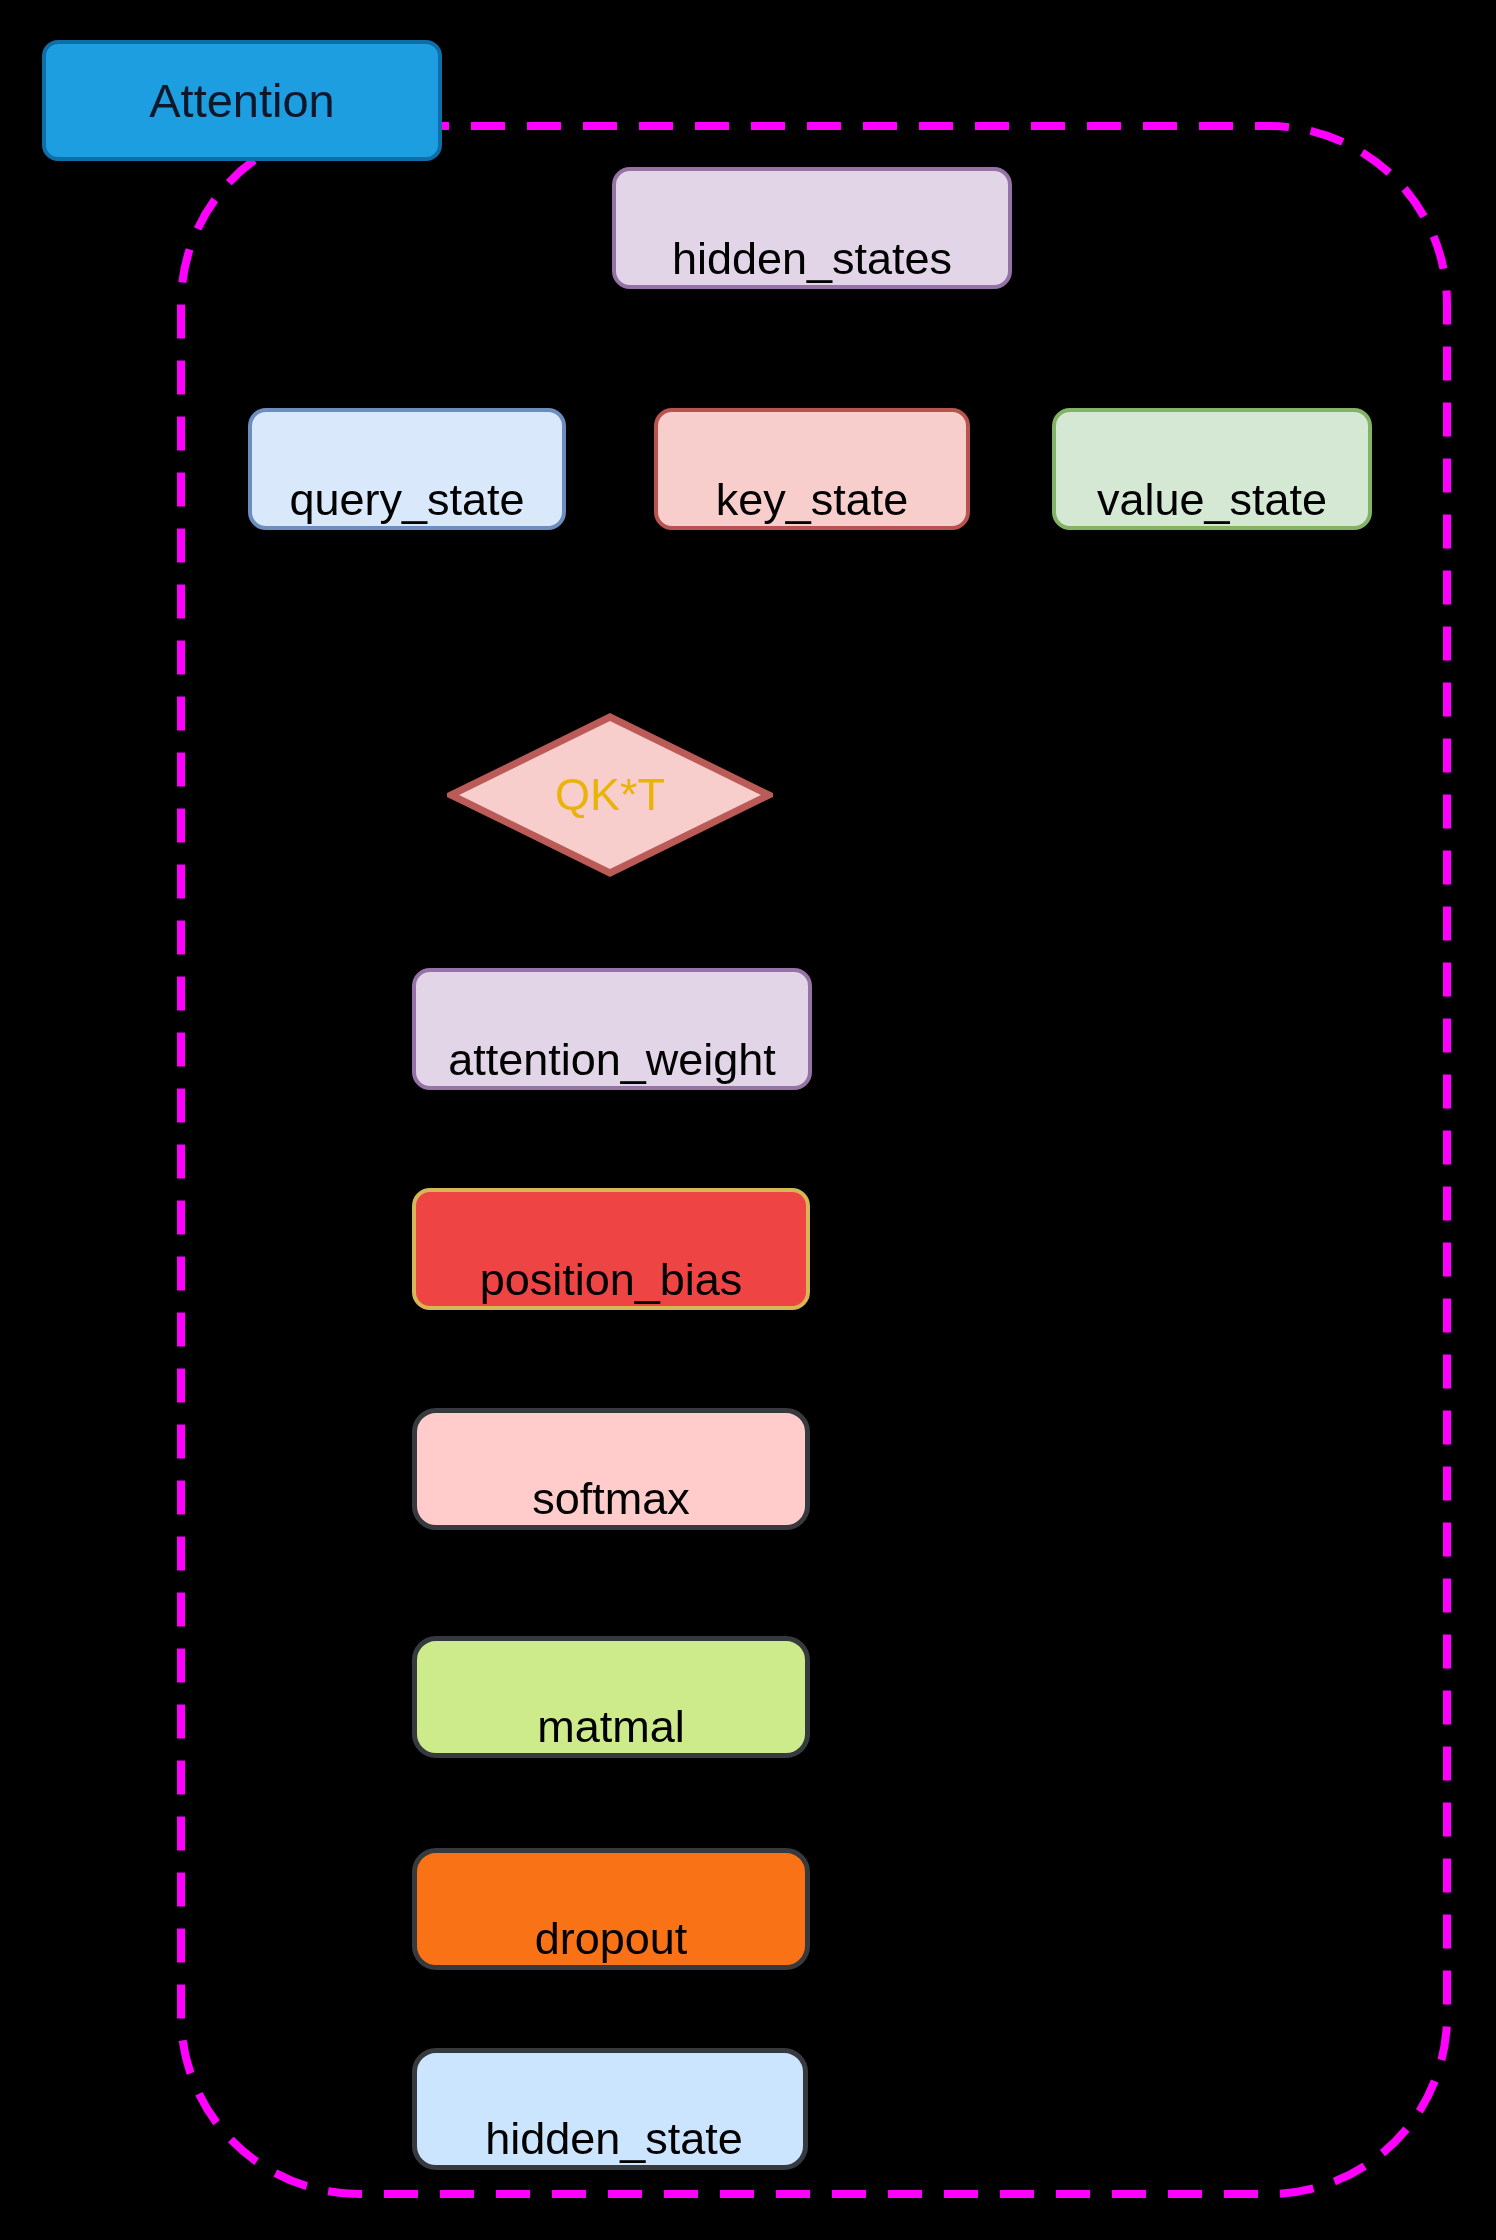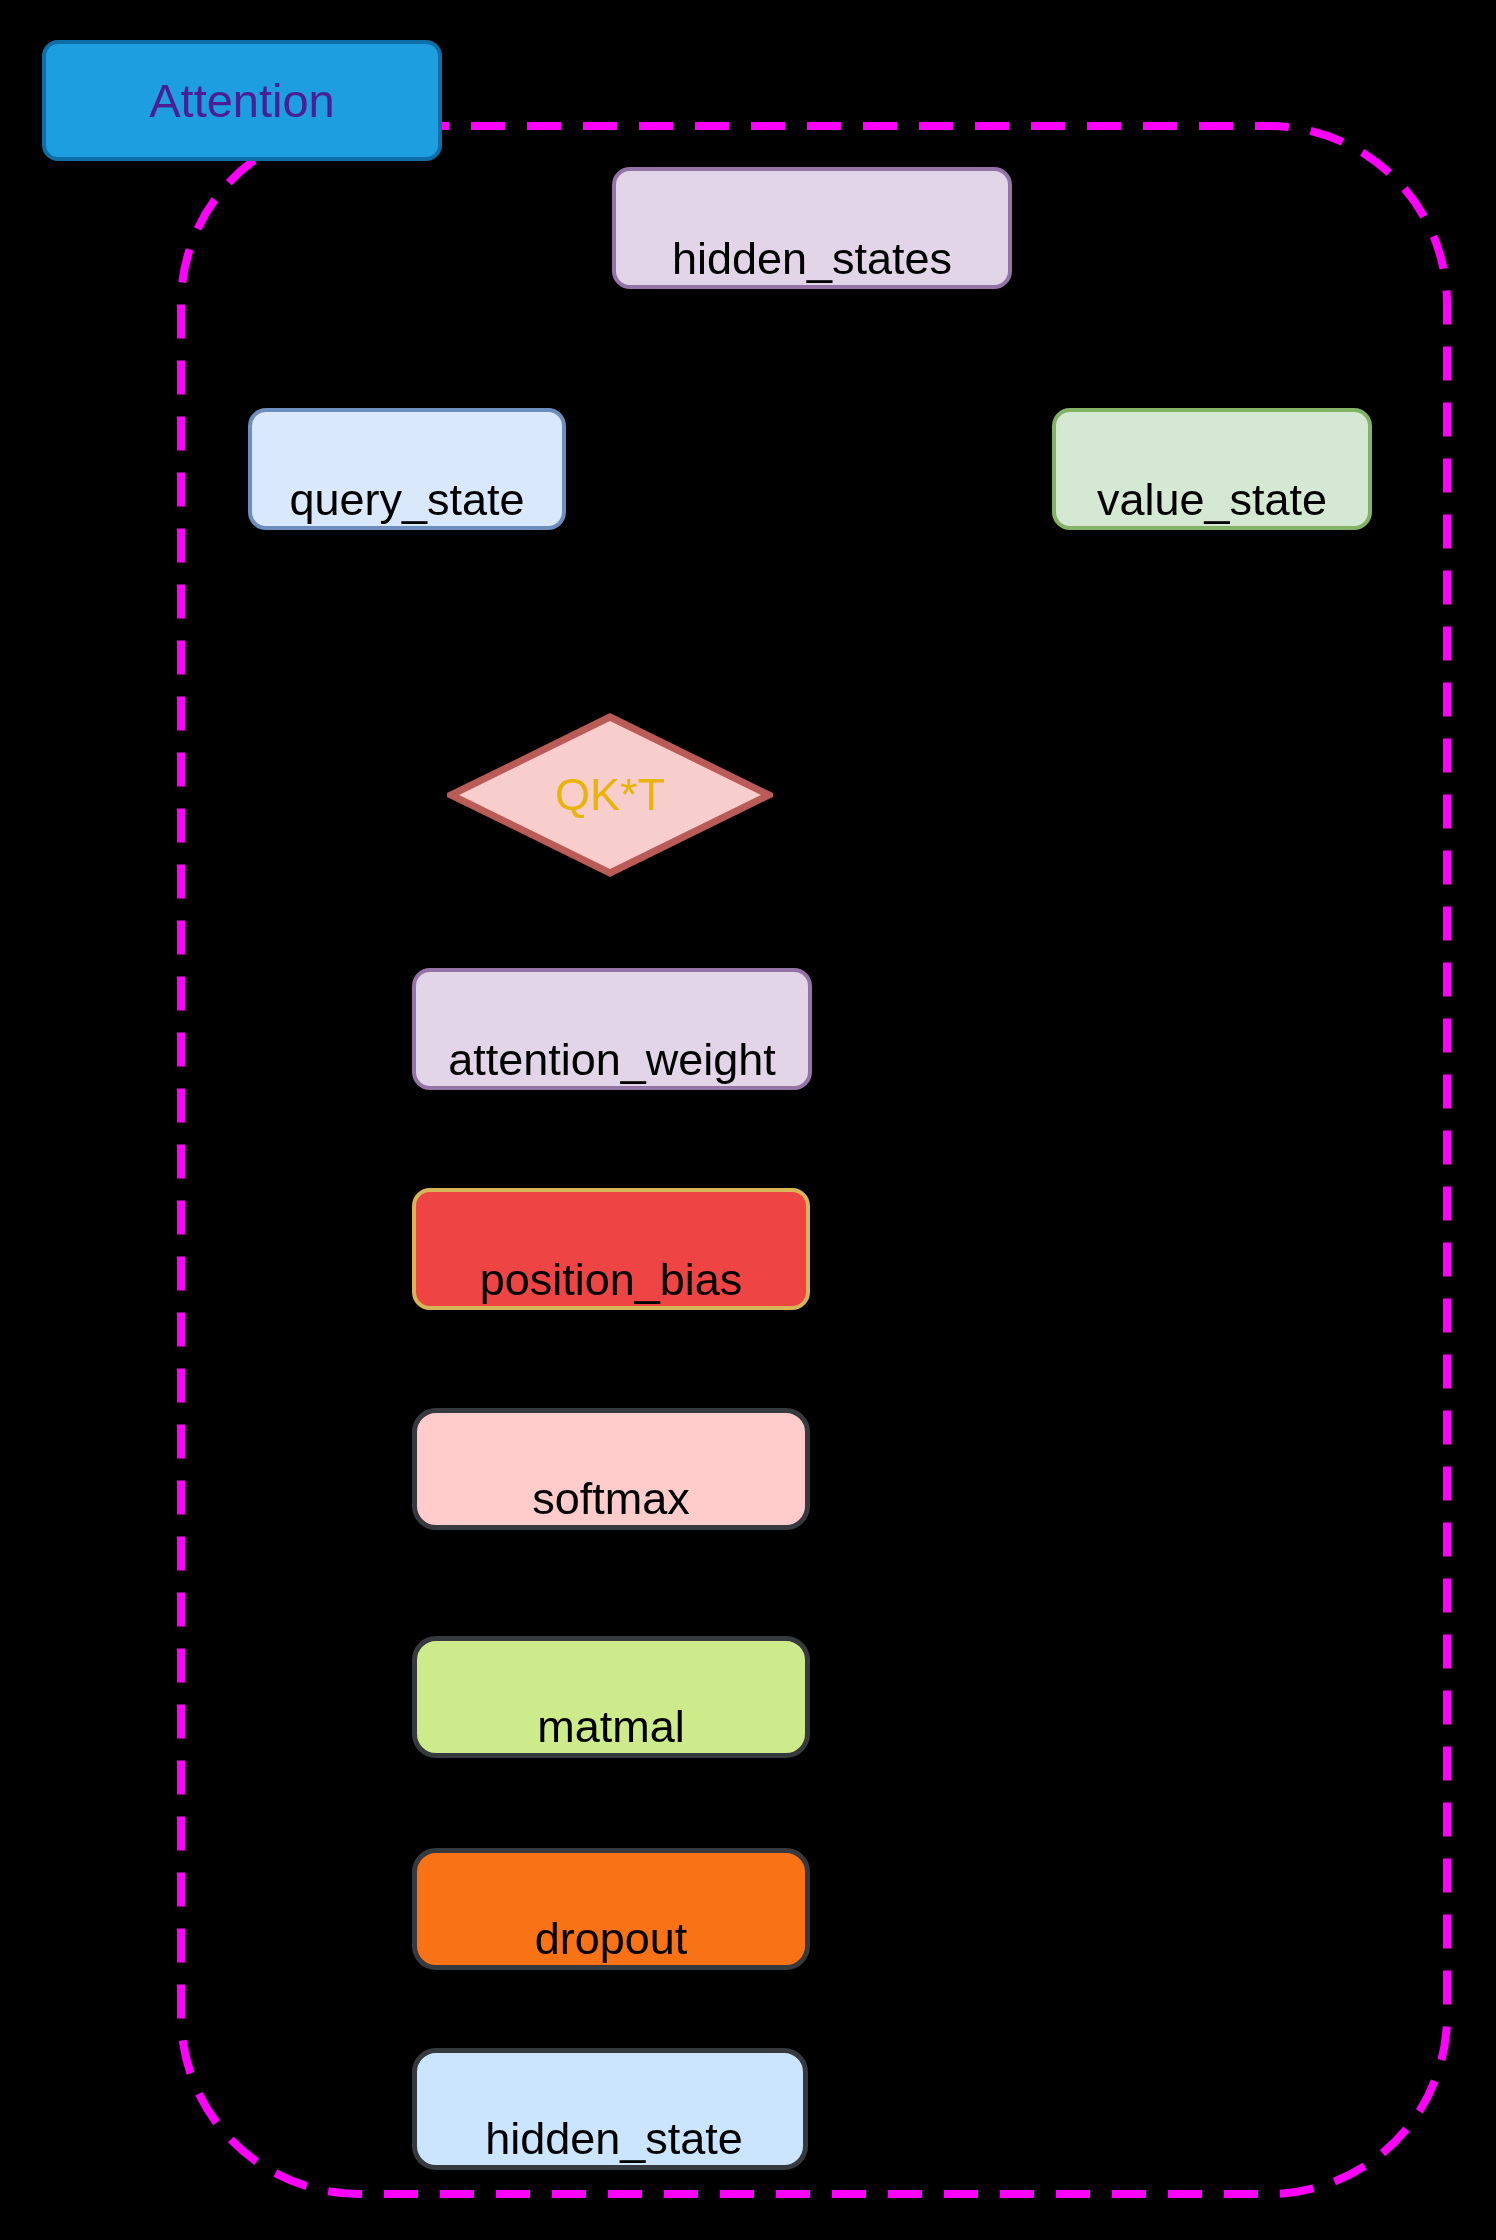--- a/index.html
+++ b/index.html
@@ -9,21 +9,21 @@
   }
   .node{
     position:absolute;box-sizing:border-box;display:flex;align-items:flex-end;justify-content:center;
     color:#000000;font-size:45px;border-style:solid;z-index:2;white-space:nowrap;margin-top:13px;
   }
   .soft{border-width:4px;border-radius:18px;}
   .dark{border-width:5px;border-radius:24px;}
   .title-box{
     position:absolute;left:42px;top:40px;width:400px;height:121px;box-sizing:border-box;
     border:4px solid;border-radius:16px;display:flex;align-items:center;justify-content:center;
-    color:#4c1d95;font-size:47px;z-index:3;
+    color:#0f172a;font-size:47px;z-index:3;
   }
   #group-border{position:absolute;left:177px;top:122px;z-index:1;}
   #n-hidden-states{left:612px;top:154px;width:400px;height:122px;}
   #n-query-state{left:248px;top:395px;width:318px;height:122px;}
   #n-key-state{left:654px;top:395px;width:316px;height:122px;}
   #n-value-state{left:1052px;top:395px;width:320px;height:122px;}
   #qkt-diamond{position:absolute;left:447px;top:713px;width:326px;height:164px;z-index:2;}
   #qkt-diamond .dlabel{
     position:absolute;inset:0;display:flex;align-items:center;justify-content:center;
     font-size:45px;color:#eab308;
@@ -49,20 +49,23 @@
   </div>
 
   <div class="node soft" id="n-hidden-states" style="background-color: rgb(225, 213, 231); border-color: rgb(150, 115, 166);">
     <span>hidden_states</span>
   </div>
 
   <div class="node soft" id="n-query-state" style="background-color: rgb(218, 232, 252); border-color: rgb(108, 142, 191);">
     <span>query_state</span>
   </div>
 
+  <div class="node soft" id="n-key-state" style="background-color: rgb(248, 206, 204); border-color: rgb(184, 84, 80);">
+    <span>key_state</span>
+  </div>
 
   <div class="node soft" id="n-value-state" style="background-color: rgb(213, 232, 212); border-color: rgb(130, 179, 102);">
     <span>value_state</span>
   </div>
 
   <div id="qkt-diamond">
     <svg width="326" height="164" viewBox="0 0 326 164">
       <polygon points="163,4 322,82 163,160 4,82" stroke-width="7" fill="#F8CECC" stroke="#BA5B58"></polygon>
     </svg>
     <span class="dlabel">QK*T</span>

